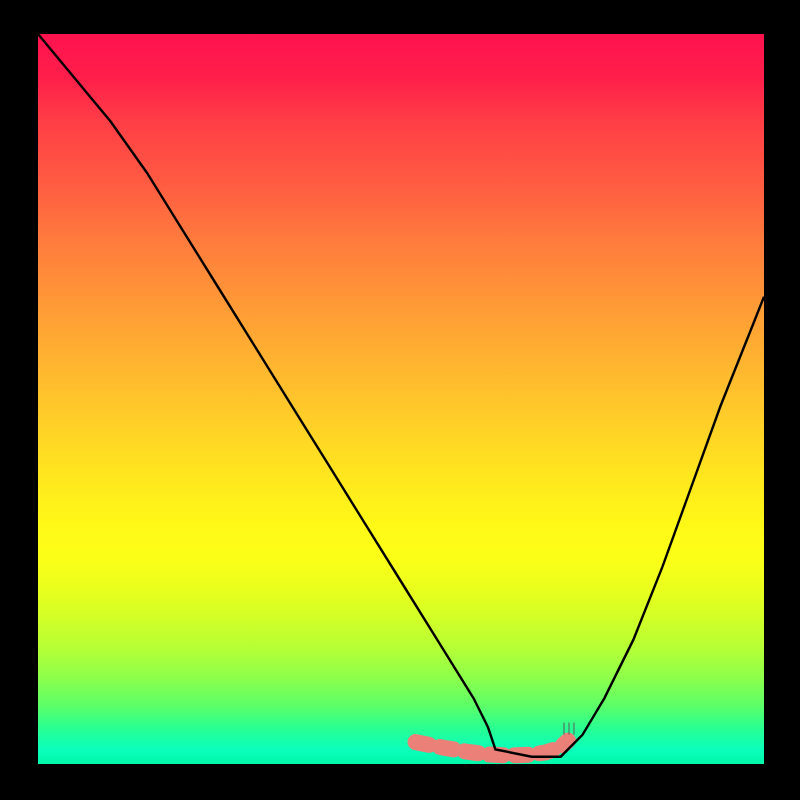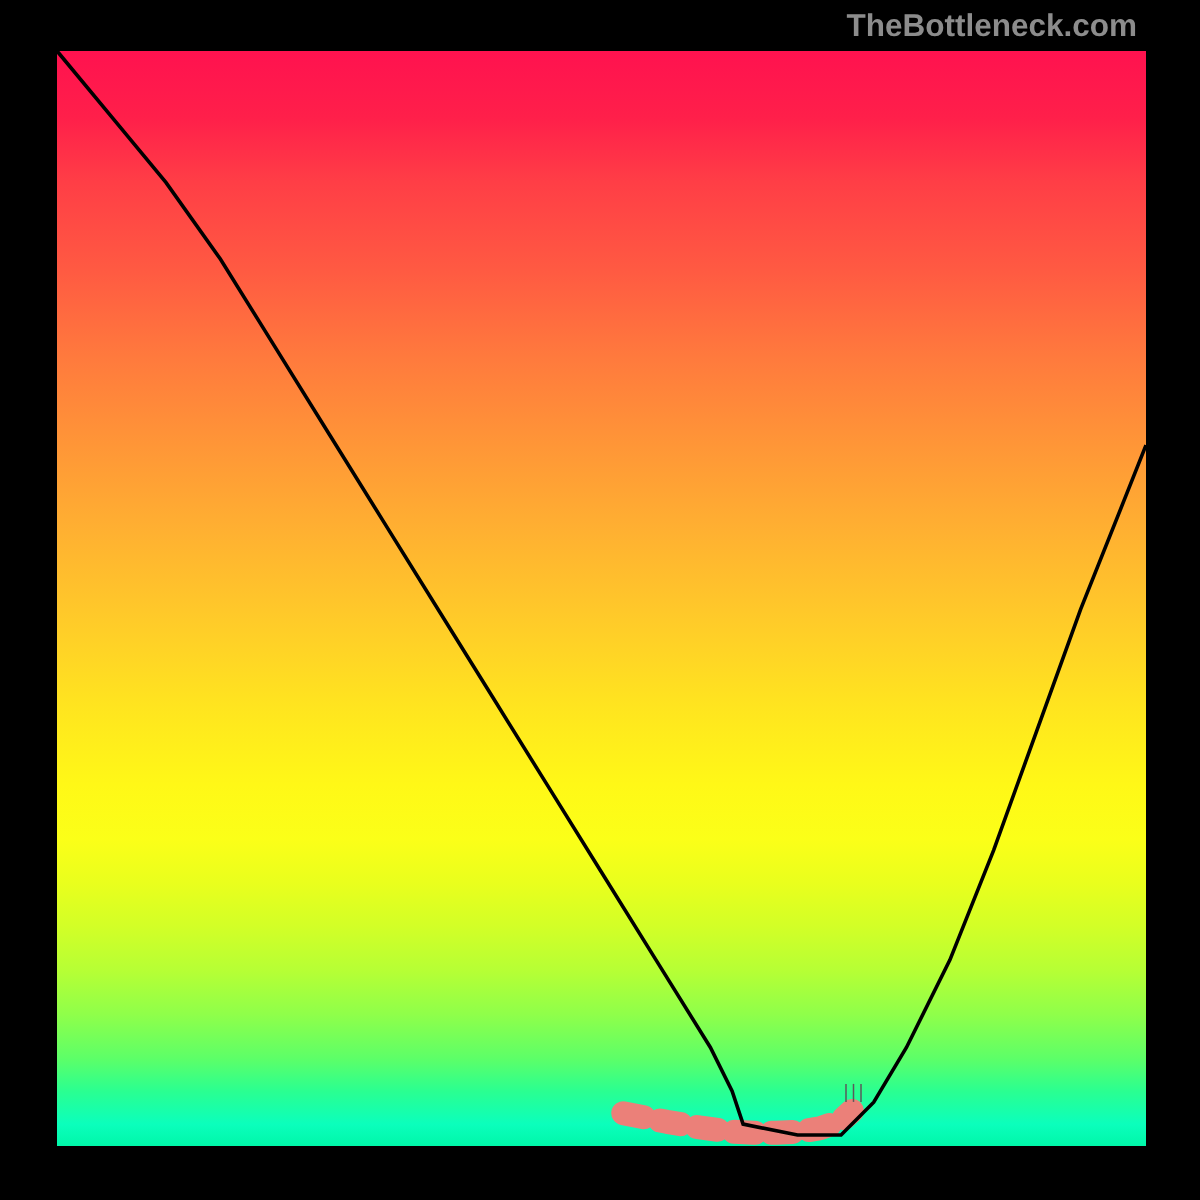--- a/index.html
+++ b/index.html
@@ -73,15 +73,14 @@
   <svg class="overlay" viewBox="0 0 726 730" preserveAspectRatio="none">
     <g>
         <path d="M377.5 708.1 L406.6 713.9 L428.3 717.6 L450.1 720.5 L464.6 721.2 L479.2 721.2 L493.7 720.5 L508.2 718.3 L522.7 713.2 L530.0 706.6" fill="none" stroke="#eb8079" stroke-width="16" stroke-linecap="round" stroke-linejoin="round" stroke-dasharray="14 11"></path>
         <line x1="526.0" y1="688.6" x2="526.0" y2="700.6" stroke="#5a5a5a" stroke-width="1"></line>
         <line x1="531.0" y1="688.6" x2="531.0" y2="700.6" stroke="#5a5a5a" stroke-width="1"></line>
         <line x1="536.0" y1="688.6" x2="536.0" y2="700.6" stroke="#5a5a5a" stroke-width="1"></line>
       </g>
     <path fill="none" stroke="#000000" stroke-width="2.4" d="M0.0 0.0 L36.3 43.8 L72.6 87.6 L108.9 138.7 L145.2 197.1 L181.5 255.5 L217.8 313.9 L254.1 372.3 L290.4 430.7 L326.7 489.1 L363.0 547.5 L399.3 605.9 L435.6 664.3 L450.1 693.5 L457.4 715.4 L493.7 722.7 L522.7 722.7 L530.0 715.4 L544.5 700.8 L566.3 664.3 L595.3 605.9 L624.4 532.9 L653.4 452.6 L682.4 372.3 L711.5 299.3 L726.0 262.8"></path>
   </svg>
 
-  <div class="watermark">TheBottleneck.com</div>
 
 </div>
 
 </body></html>

